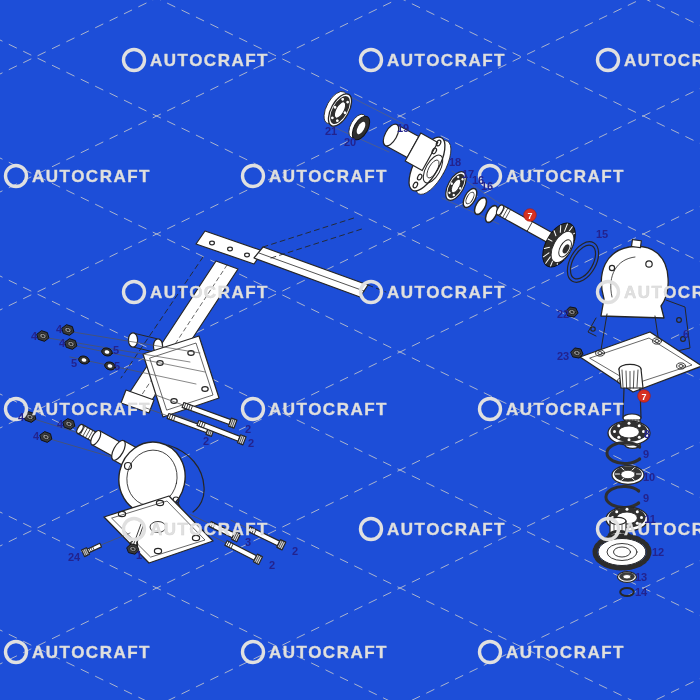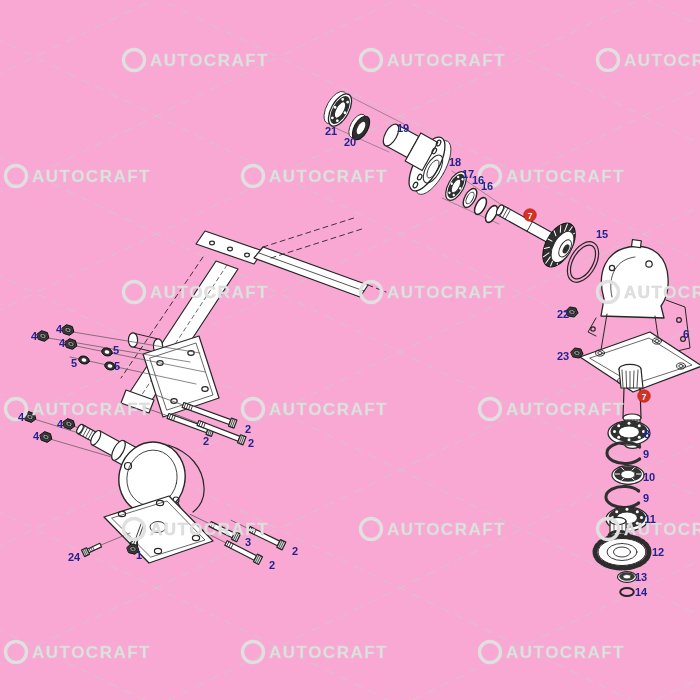--- a/index.html
+++ b/index.html
@@ -1,16 +1,16 @@
 <!DOCTYPE html>
 <html><head>
 <meta charset="utf-8">
 <style>
   html,body{margin:0;padding:0;background:#ffffff;}
-  .stage{position:relative;width:700px;height:700px;background:#f9a8d4;overflow:hidden;
+  .stage{position:relative;width:700px;height:700px;background:#1d4ed8;overflow:hidden;
          font-family:"Liberation Sans",sans-serif;}
   svg{position:absolute;top:0;left:0;display:block;}
   text.part-label{font-family:"Liberation Sans",sans-serif;font-weight:bold;font-size:11px;}
   text.marker-label{font-family:"Liberation Sans",sans-serif;font-weight:bold;font-size:9px;}
   text.wm-text{font-family:"Liberation Sans",sans-serif;font-weight:bold;font-size:17px;letter-spacing:1.5px;}
 </style>
 </head>
 <body>
 
 <div class="stage">

